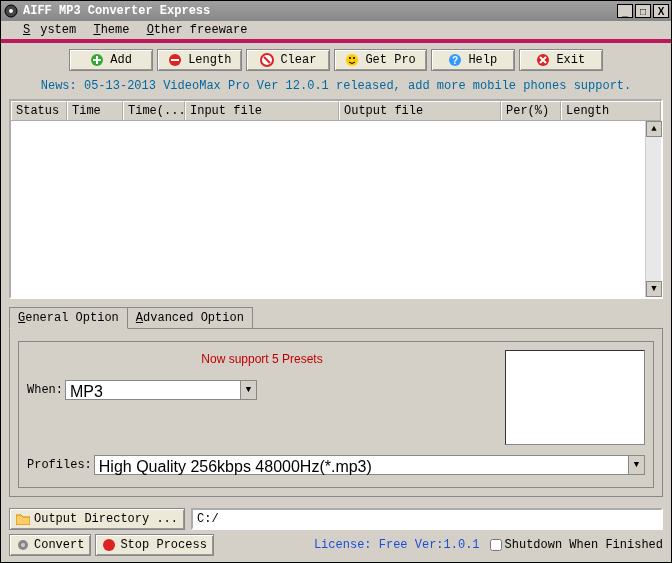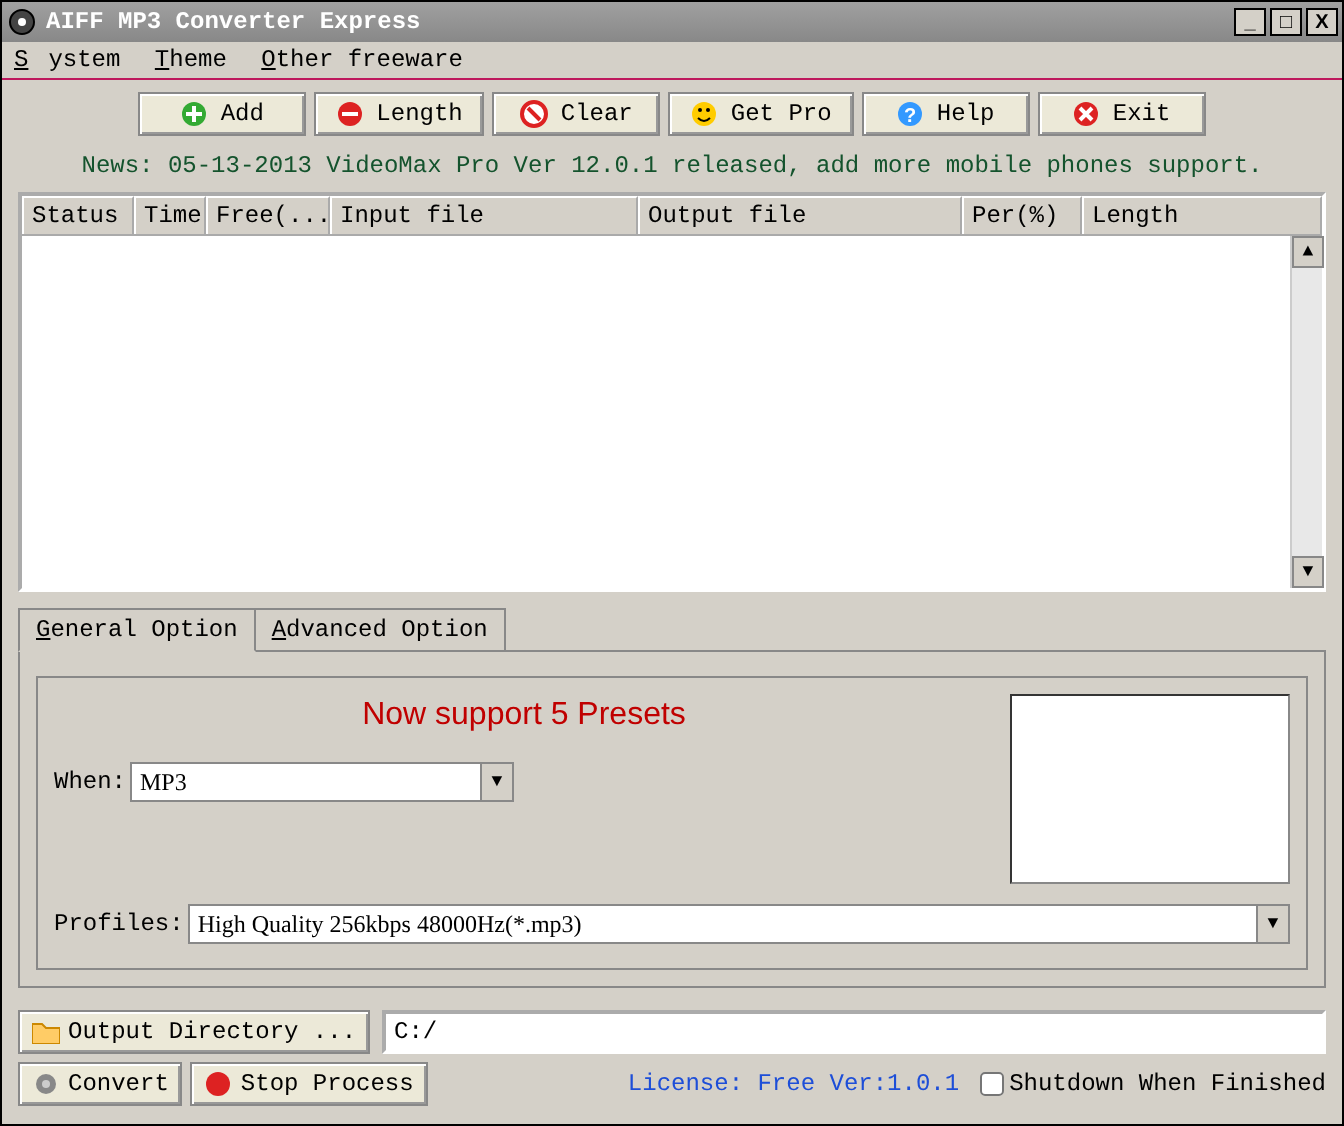--- a/index.html
+++ b/index.html
@@ -31,22 +31,22 @@
     background: #d4d0c8;
     border: 1px solid #000;
     margin-left: 2px;
     display: inline-flex; align-items: center; justify-content: center;
     font-family: sans-serif; font-size: 10px; font-weight: bold;
     color: #000;
     cursor: pointer;
   }
   .menubar {
     background: #d4d0c8;
-    padding: 2px 6px;
-    border-bottom: 1px solid #be185d;
+    padding: 2px 22px;
+    border-bottom: 4px solid #be185d;
   }
   .menubar span { margin-right: 10px; cursor: pointer; }
   .menubar span u { text-decoration: underline; }
   .toolbar {
     display: flex;
     justify-content: center;
     gap: 4px;
     padding: 6px 16px;
   }
   .btn {
@@ -56,21 +56,21 @@
     min-width: 84px;
     display: inline-flex;
     align-items: center;
     justify-content: center;
     gap: 6px;
     cursor: pointer;
     box-shadow: inset 1px 1px 0 #fff, inset -1px -1px 0 #999;
   }
   .btn .ico { width: 14px; height: 14px; display:inline-flex; align-items:center; justify-content:center; }
   .news {
-    color: #14532d;
+    color: #0369a1;
     text-align: center;
     padding: 2px 0 6px 0;
   }
   .table-area {
     margin: 0 8px;
     border: 2px inset #fff;
     background: #fff;
     height: 200px;
     position: relative;
   }
@@ -140,31 +140,31 @@
     background: #d4d0c8;
     padding: 0 3px;
   }
   .preset-row { display:flex; gap:8px; }
   .preset-left { flex: 1; }
   .preset-right {
     width: 140px; height: 95px;
     background: #fff;
     border: 1px inset #888;
   }
-  .support-txt { color: #c00000; text-align:center; padding: 2px 0 10px 0; font-family: Verdana, sans-serif; font-size: 16px; }
+  .support-txt { color: #c00000; text-align:center; padding: 2px 0 10px 0; font-family: Verdana, sans-serif; font-size: 12px; }
   .frow { display:flex; align-items:center; margin: 4px 0; }
   .frow label { margin-right: 2px; }
   .combo {
     flex: 1;
     display:flex;
     border: 1px solid #888;
     background: #fff;
     height: 20px;
   }
-  .combo .val { flex:1; padding: 2px 4px; font-family: Liberation Serif, serif; font-size: 12px; }
+  .combo .val { flex:1; padding: 2px 4px; font-family: Liberation Sans, sans-serif; font-size: 16px; }
   .combo .arrow {
     width: 16px; background:#d4d0c8;
     border-left:1px solid #888;
     display:flex; align-items:center; justify-content:center;
     font-size: 9px;
   }
   .bottom-outdir {
     margin: 10px 8px 4px 8px;
     display:flex; gap:6px; align-items:center;
   }
@@ -279,22 +279,22 @@
       </span>
     <span>Exit</span>
   </div>
 </div>
 
 <div class="news">News: 05-13-2013 VideoMax Pro Ver 12.0.1 released, add more mobile phones support.</div>
 
 <div class="table-area">
   <div class="thead">
     <div class="th" style="width:56px">Status</div>
-    <div class="th" style="width:36px">Time</div>
-    <div class="th" style="width:62px">Free(...</div>
+    <div class="th" style="width:56px">Time</div>
+    <div class="th" style="width:62px">Time(...</div>
     <div class="th" style="width:154px">Input file</div>
     <div class="th" style="width:162px">Output file</div>
     <div class="th" style="width:60px">Per(%)</div>
     <div class="th" style="flex:1">Length</div>
   </div>
   <div class="scroll-track">
     <div class="scroll-btn" style="top:0">▲</div>
     <div class="scroll-btn" style="bottom:0">▼</div>
   </div>
 </div>

